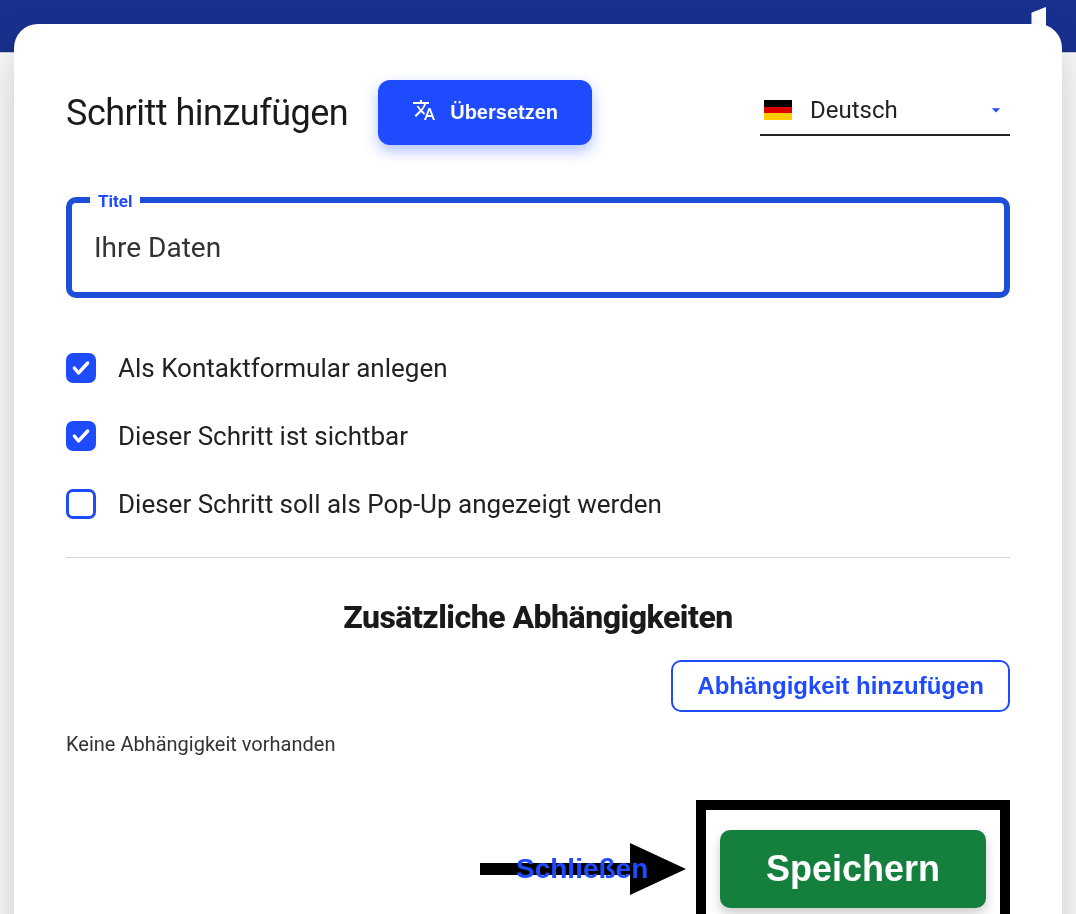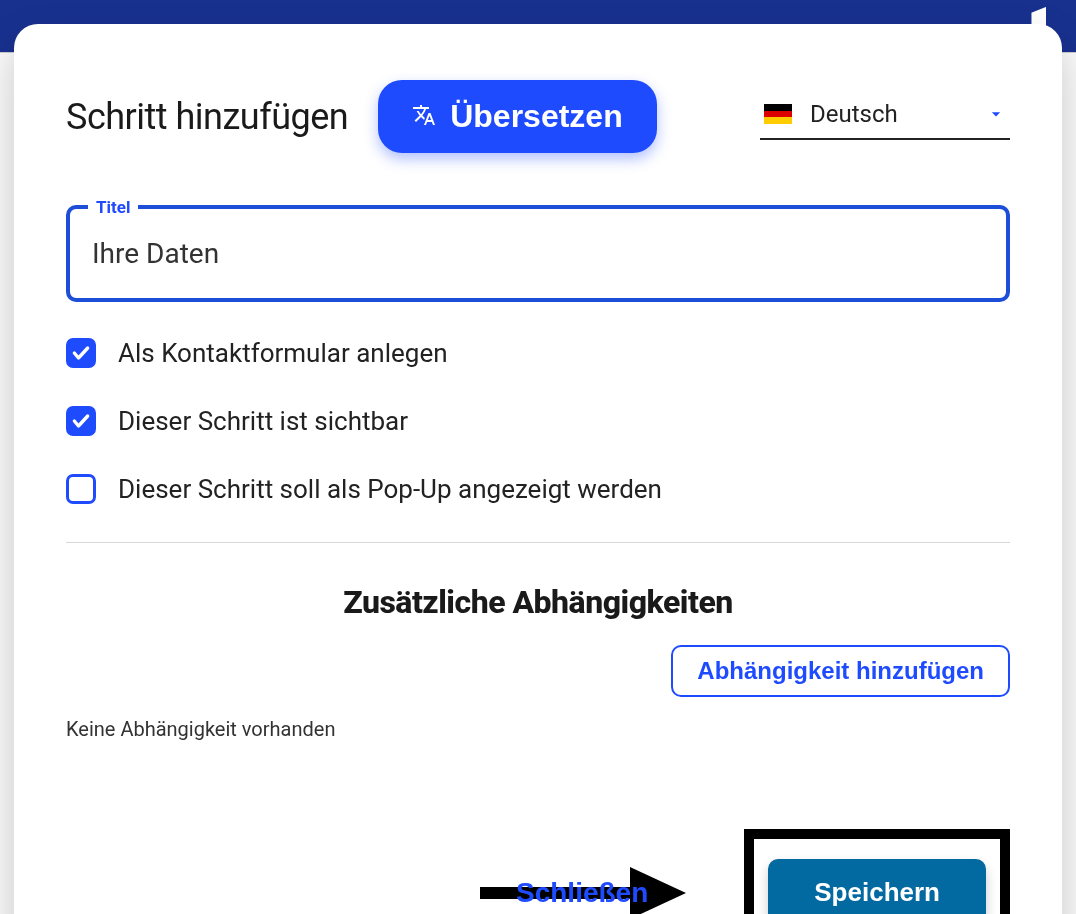--- a/index.html
+++ b/index.html
@@ -44,23 +44,23 @@
       font-size: 36px;
       font-weight: 400;
       color: #1a1a1a;
       letter-spacing: -0.5px;
     }
     .translate-btn {
       display: inline-flex; align-items: center; gap: 14px;
       background: #1f4bff;
       color: #fff;
       border: none;
-      border-radius: 24px;
+      border-radius: 12px;
       padding: 18px 34px;
-      font-size: 32px;
+      font-size: 20px;
       font-weight: 700;
       cursor: pointer;
       box-shadow: 0 6px 14px rgba(31,75,255,.35);
     }
     .translate-btn svg { width: 24px; height: 24px; }
     .lang-select {
       margin-left: auto;
       display: flex; align-items: center; gap: 18px;
       border-bottom: 2px solid #222;
       padding: 6px 4px 10px 4px;
@@ -73,24 +73,24 @@
     }
     .lang-label {
       font-size: 24px; color: #222;
     }
     .caret-down {
       margin-left: auto; color: #1f4bff;
     }
     .caret-down svg { width: 20px; height: 20px; display: block; }
     .field-wrap {
       position: relative;
-      border: 4px solid #1d4ed8;
+      border: 6px solid #1d4ed8;
       border-radius: 10px;
       padding: 10px 22px 10px 22px;
-      margin-bottom: 36px;
+      margin-bottom: 55px;
     }
     .field-legend {
       position: absolute; top: -12px; left: 18px;
       background: #fff;
       padding: 0 8px;
       font-size: 17px;
       font-weight: 700;
       color: #1f4bff;
     }
     .field-input {
@@ -140,46 +140,46 @@
       border: 2px solid #1f4bff;
       background: #fff;
       color: #1f4bff;
       font-size: 24px;
       font-weight: 700;
       border-radius: 10px;
       padding: 10px 24px;
       cursor: pointer;
     }
     .no-deps {
-      font-size: 20px; color: #333; margin-bottom: 88px;
+      font-size: 20px; color: #333; margin-bottom: 44px;
     }
     .footer-row {
       display: flex; align-items: center; justify-content: flex-end;
       gap: 8px;
       position: relative;
     }
     .close-btn {
       background: none; border: none;
       color: #1f4bff; font-size: 28px; font-weight: 800;
       cursor: pointer;
       padding: 14px 20px;
       position: absolute;
       left: 430px;
     }
     .save-frame {
       border: 10px solid #000;
       padding: 20px 14px;
       display: inline-flex;
     }
     .save-btn {
-      background: #0369a1;
+      background: #15803d;
       color: #fff;
       border: none;
       border-radius: 10px;
-      font-size: 26px;
+      font-size: 36px;
       font-weight: 700;
       padding: 18px 46px;
       cursor: pointer;
       box-shadow: 0 6px 12px rgba(0,0,0,.2);
     }
     .arrow-annot {
       position: absolute;
       right: 320px;
       top: 50%; transform: translateY(-50%);
       pointer-events: none;

